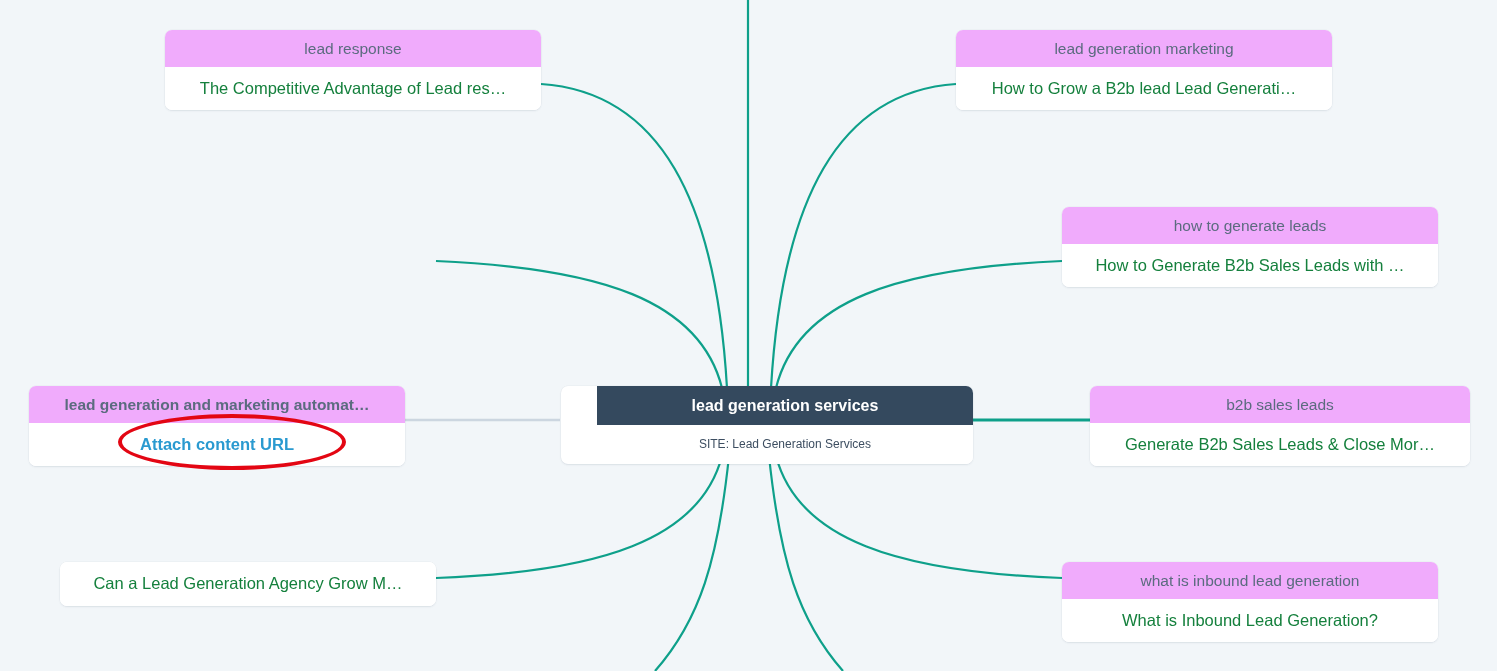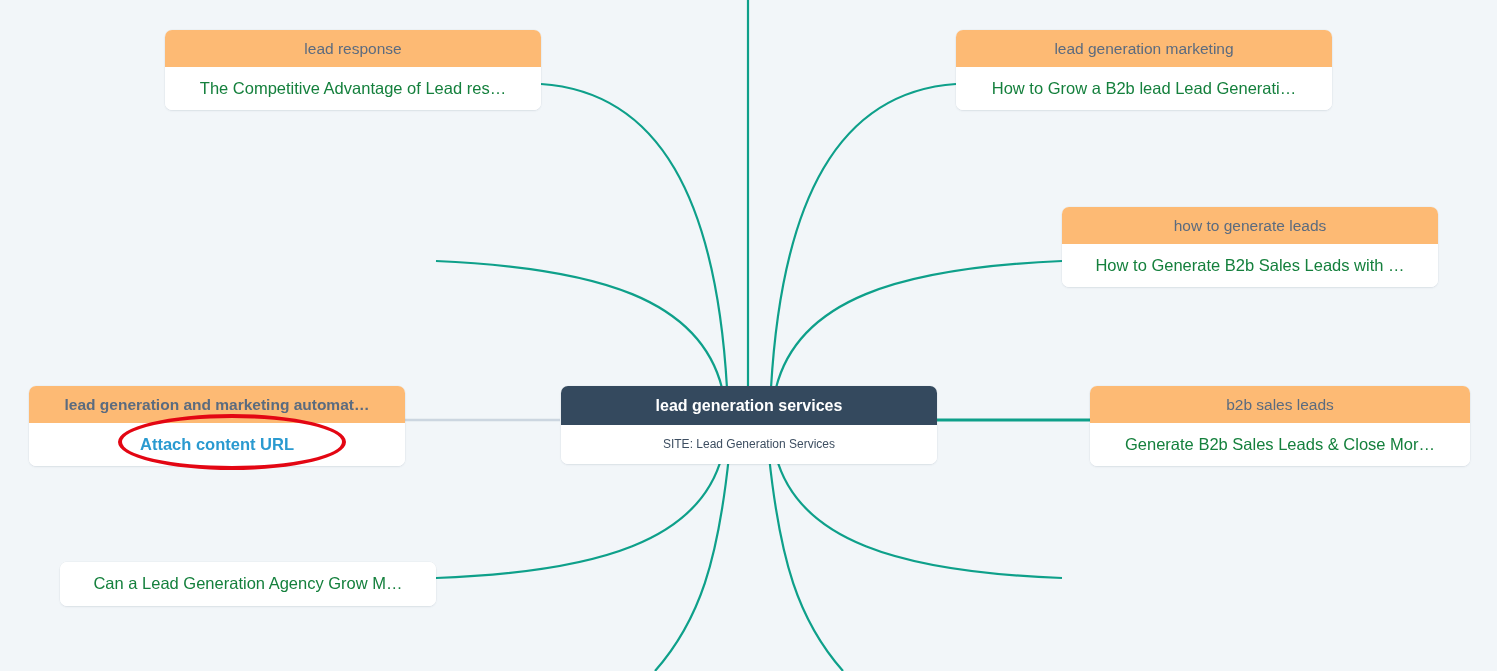--- a/index.html
+++ b/index.html
@@ -26,21 +26,21 @@
     pointer-events: none;
   }
   .node {
     position: absolute;
     border-radius: 7px;
     overflow: hidden;
     background: #ffffff;
     box-shadow: 0 1px 2px rgba(52, 73, 94, 0.10), 0 0 0 0.5px rgba(52,73,94,0.05);
   }
   .node-header {
-    background: #fdba74;
+    background: #f0abfc;
     color: #5b6b7f;
     font-size: 15.5px;
     line-height: 1;
     text-align: center;
     padding: 11px 10px 10px 10px;
     white-space: nowrap;
     overflow: hidden;
     text-overflow: ellipsis;
   }
   .node-body {
@@ -98,21 +98,21 @@
     <path d="M 1062 578 C 898 572 798 540 776 456" fill="none" stroke="#0ea08a" stroke-width="2.2"></path>
 
     <path d="M 937 420 L 1090 420" fill="none" stroke="#0ea08a" stroke-width="2.8"></path>
 
     <path d="M 405 420 L 560 420" fill="none" stroke="#ccd6e0" stroke-width="2.4"></path>
 
     <path d="M 729 456 C 718 560 700 620 655 671" fill="none" stroke="#0ea08a" stroke-width="2.2"></path>
     <path d="M 769 456 C 780 560 798 620 843 671" fill="none" stroke="#0ea08a" stroke-width="2.2"></path>
   </svg>
 
-  <div class="node center" style="left:561px; top:386px; width:376px;">
+  <div class="node center" style="left:561px; top:386px; width:376px;padding-left:36px;">
     <div class="node-header">lead generation services</div>
     <div class="node-body">SITE: Lead Generation Services</div>
   </div>
 
   <div class="node" style="left:165px; top:30px; width:376px;">
     <div class="node-header">lead response</div>
     <div class="node-body">The Competitive Advantage of Lead res…</div>
   </div>
 
   <div class="node" style="left:956px; top:30px; width:376px;">
@@ -133,16 +133,20 @@
 
   <div class="node" style="left:1090px; top:386px; width:380px;">
     <div class="node-header">b2b sales leads</div>
     <div class="node-body">Generate B2b Sales Leads &amp; Close Mor…</div>
   </div>
 
   <div class="node" style="left:60px; top:562px; width:376px;">
     <div class="node-body">Can a Lead Generation Agency Grow M…</div>
   </div>
 
+  <div class="node" style="left:1062px; top:562px; width:376px;">
+    <div class="node-header">what is inbound lead generation</div>
+    <div class="node-body">What is Inbound Lead Generation?</div>
+  </div>
 
   <div class="annotation-ellipse" style="left:118px; top:414px; width:220px; height:48px;"></div>
 
 </div>
 
 </body></html>

